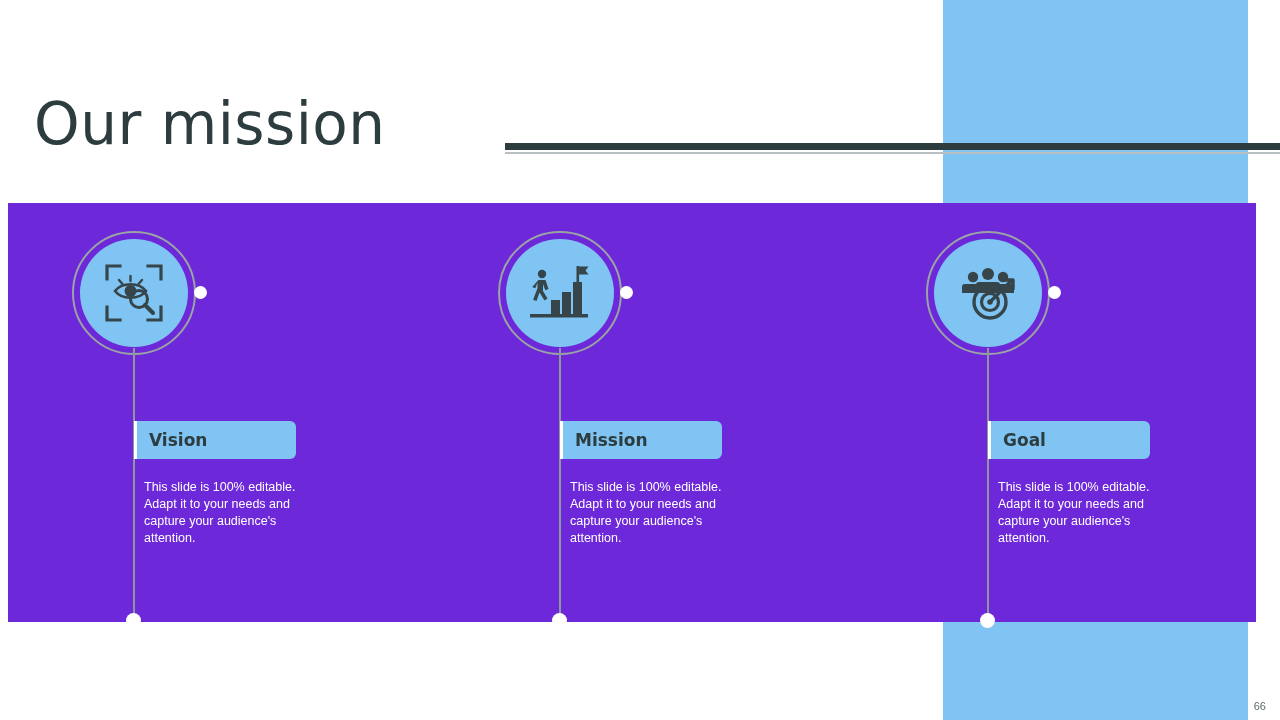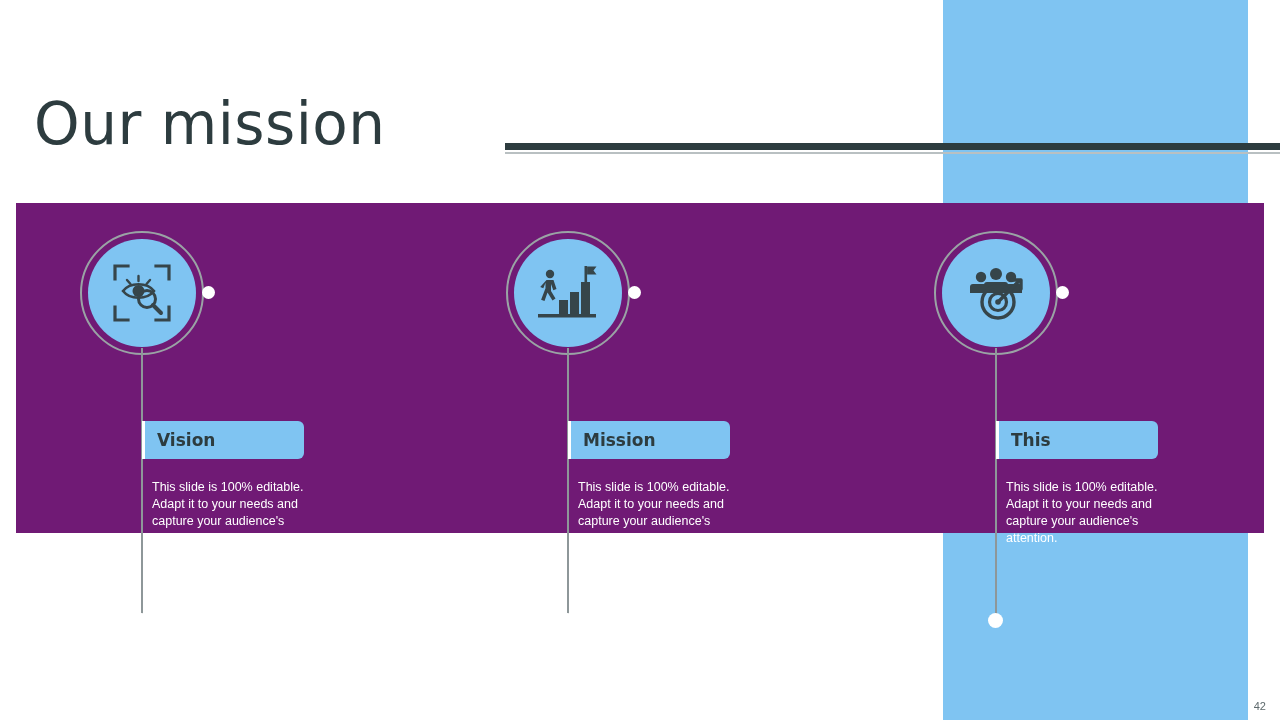--- a/index.html
+++ b/index.html
@@ -28,22 +28,22 @@
   .title-rule{
     position:absolute; left:505px; top:143px; width:775px; height:7px;
     background:#2d3c3f;
   }
   .title-rule-under{
     position:absolute; left:505px; top:152px; width:775px; height:2px;
     background:#b9c0c2;
   }
   
   .dark-band{
-    position:absolute; left:16px; top:203px; width:1248px; height:330px;
-    background:#701a75;
+    position:absolute; left:8px; top:203px; width:1248px; height:419px;
+    background:#6d28d9;
   }
   
   .col{ position:absolute; top:0; height:425px; }
   .col-1{ left:64px; }
   .col-2{ left:490px; }
   .col-3{ left:918px; }
 
   .ring-outer{
     position:absolute; left:0; top:28px; width:124px; height:124px;
     border:2px solid #9aa3a5; border-radius:50%;
@@ -182,20 +182,20 @@
           <circle cx="33" cy="40" r="2.8" fill="#36454a"></circle>
           <path d="M33 40 L54 19" stroke="#36454a" stroke-width="3.4" stroke-linecap="round"></path>
           <path d="M47 18 h9 v9" fill="none" stroke="#36454a" stroke-width="3.4" stroke-linecap="round" stroke-linejoin="round"></path>
         </svg>
       </span>
     </div>
     <div class="connector"></div>
     <div class="bottom-dot"></div>
     <div class="chip-accent"></div>
     <div class="label-chip">
-      <span>This</span>
+      <span>Goal</span>
     </div>
     <div class="body-text">This slide is 100% editable. Adapt it to your needs and capture your audience's attention.</div>
   </div>
 
 </div>
 
-<div class="page-number">42</div>
+<div class="page-number">66</div>
 
 </body></html>

